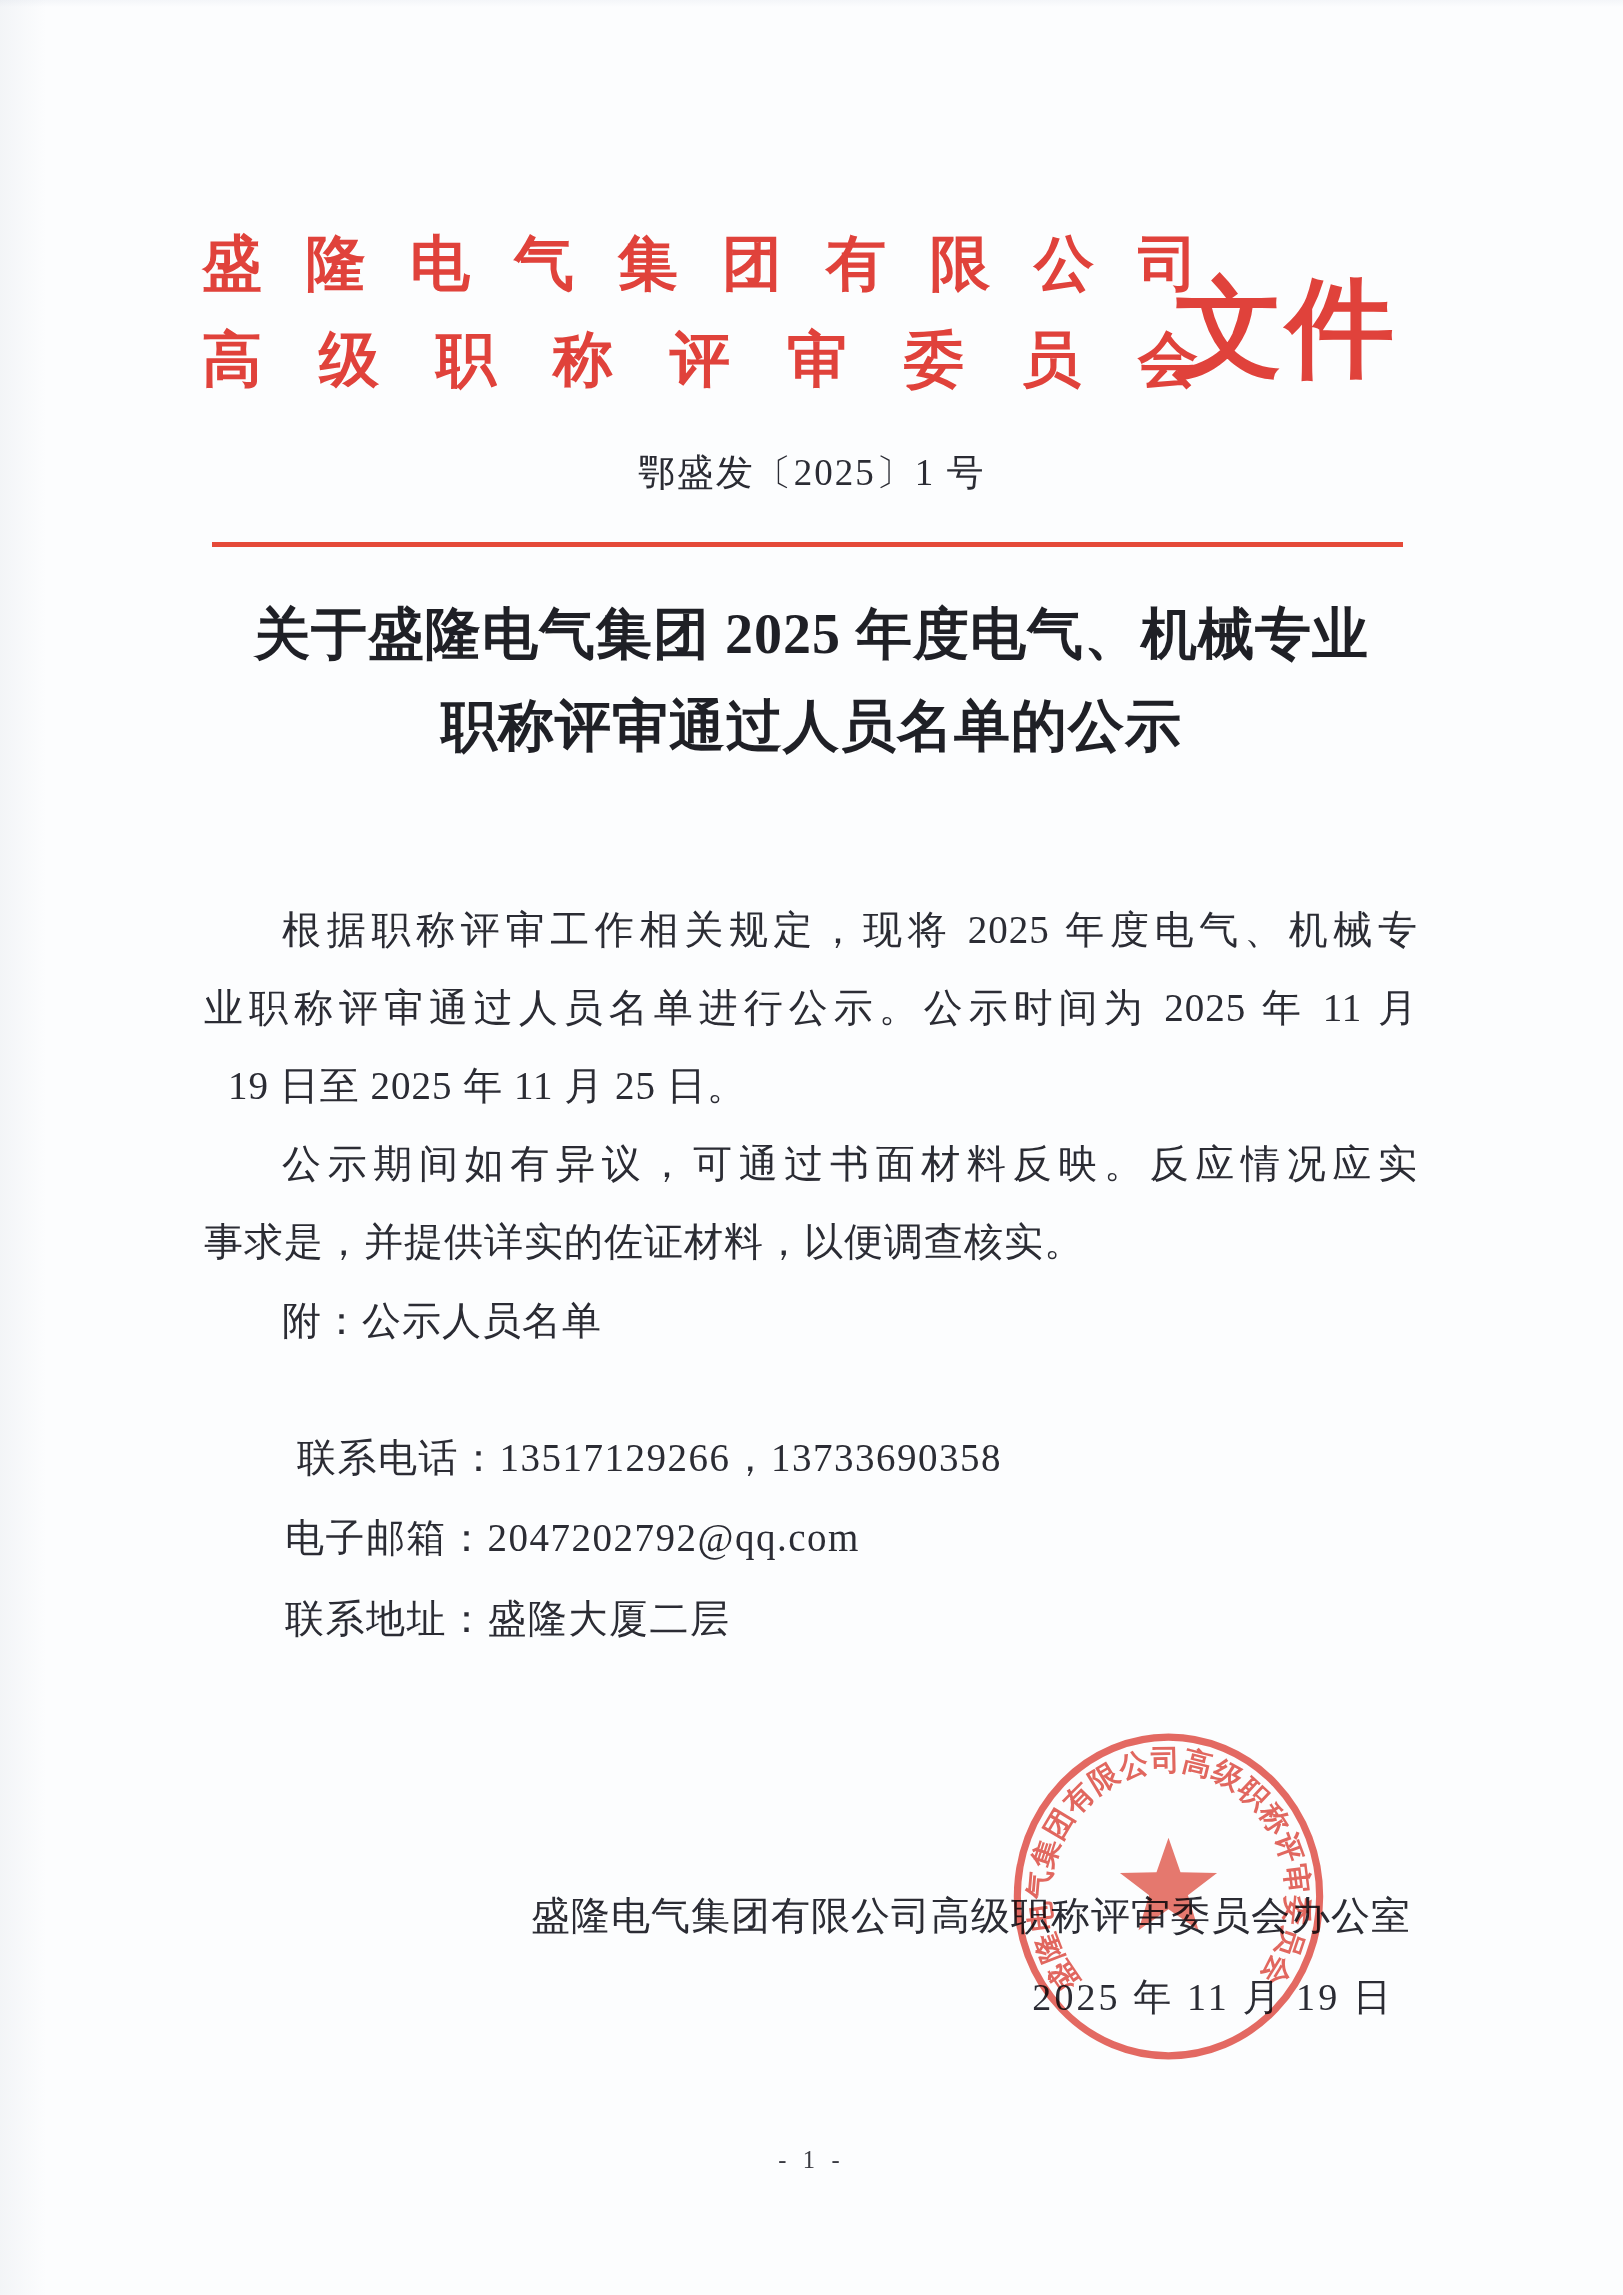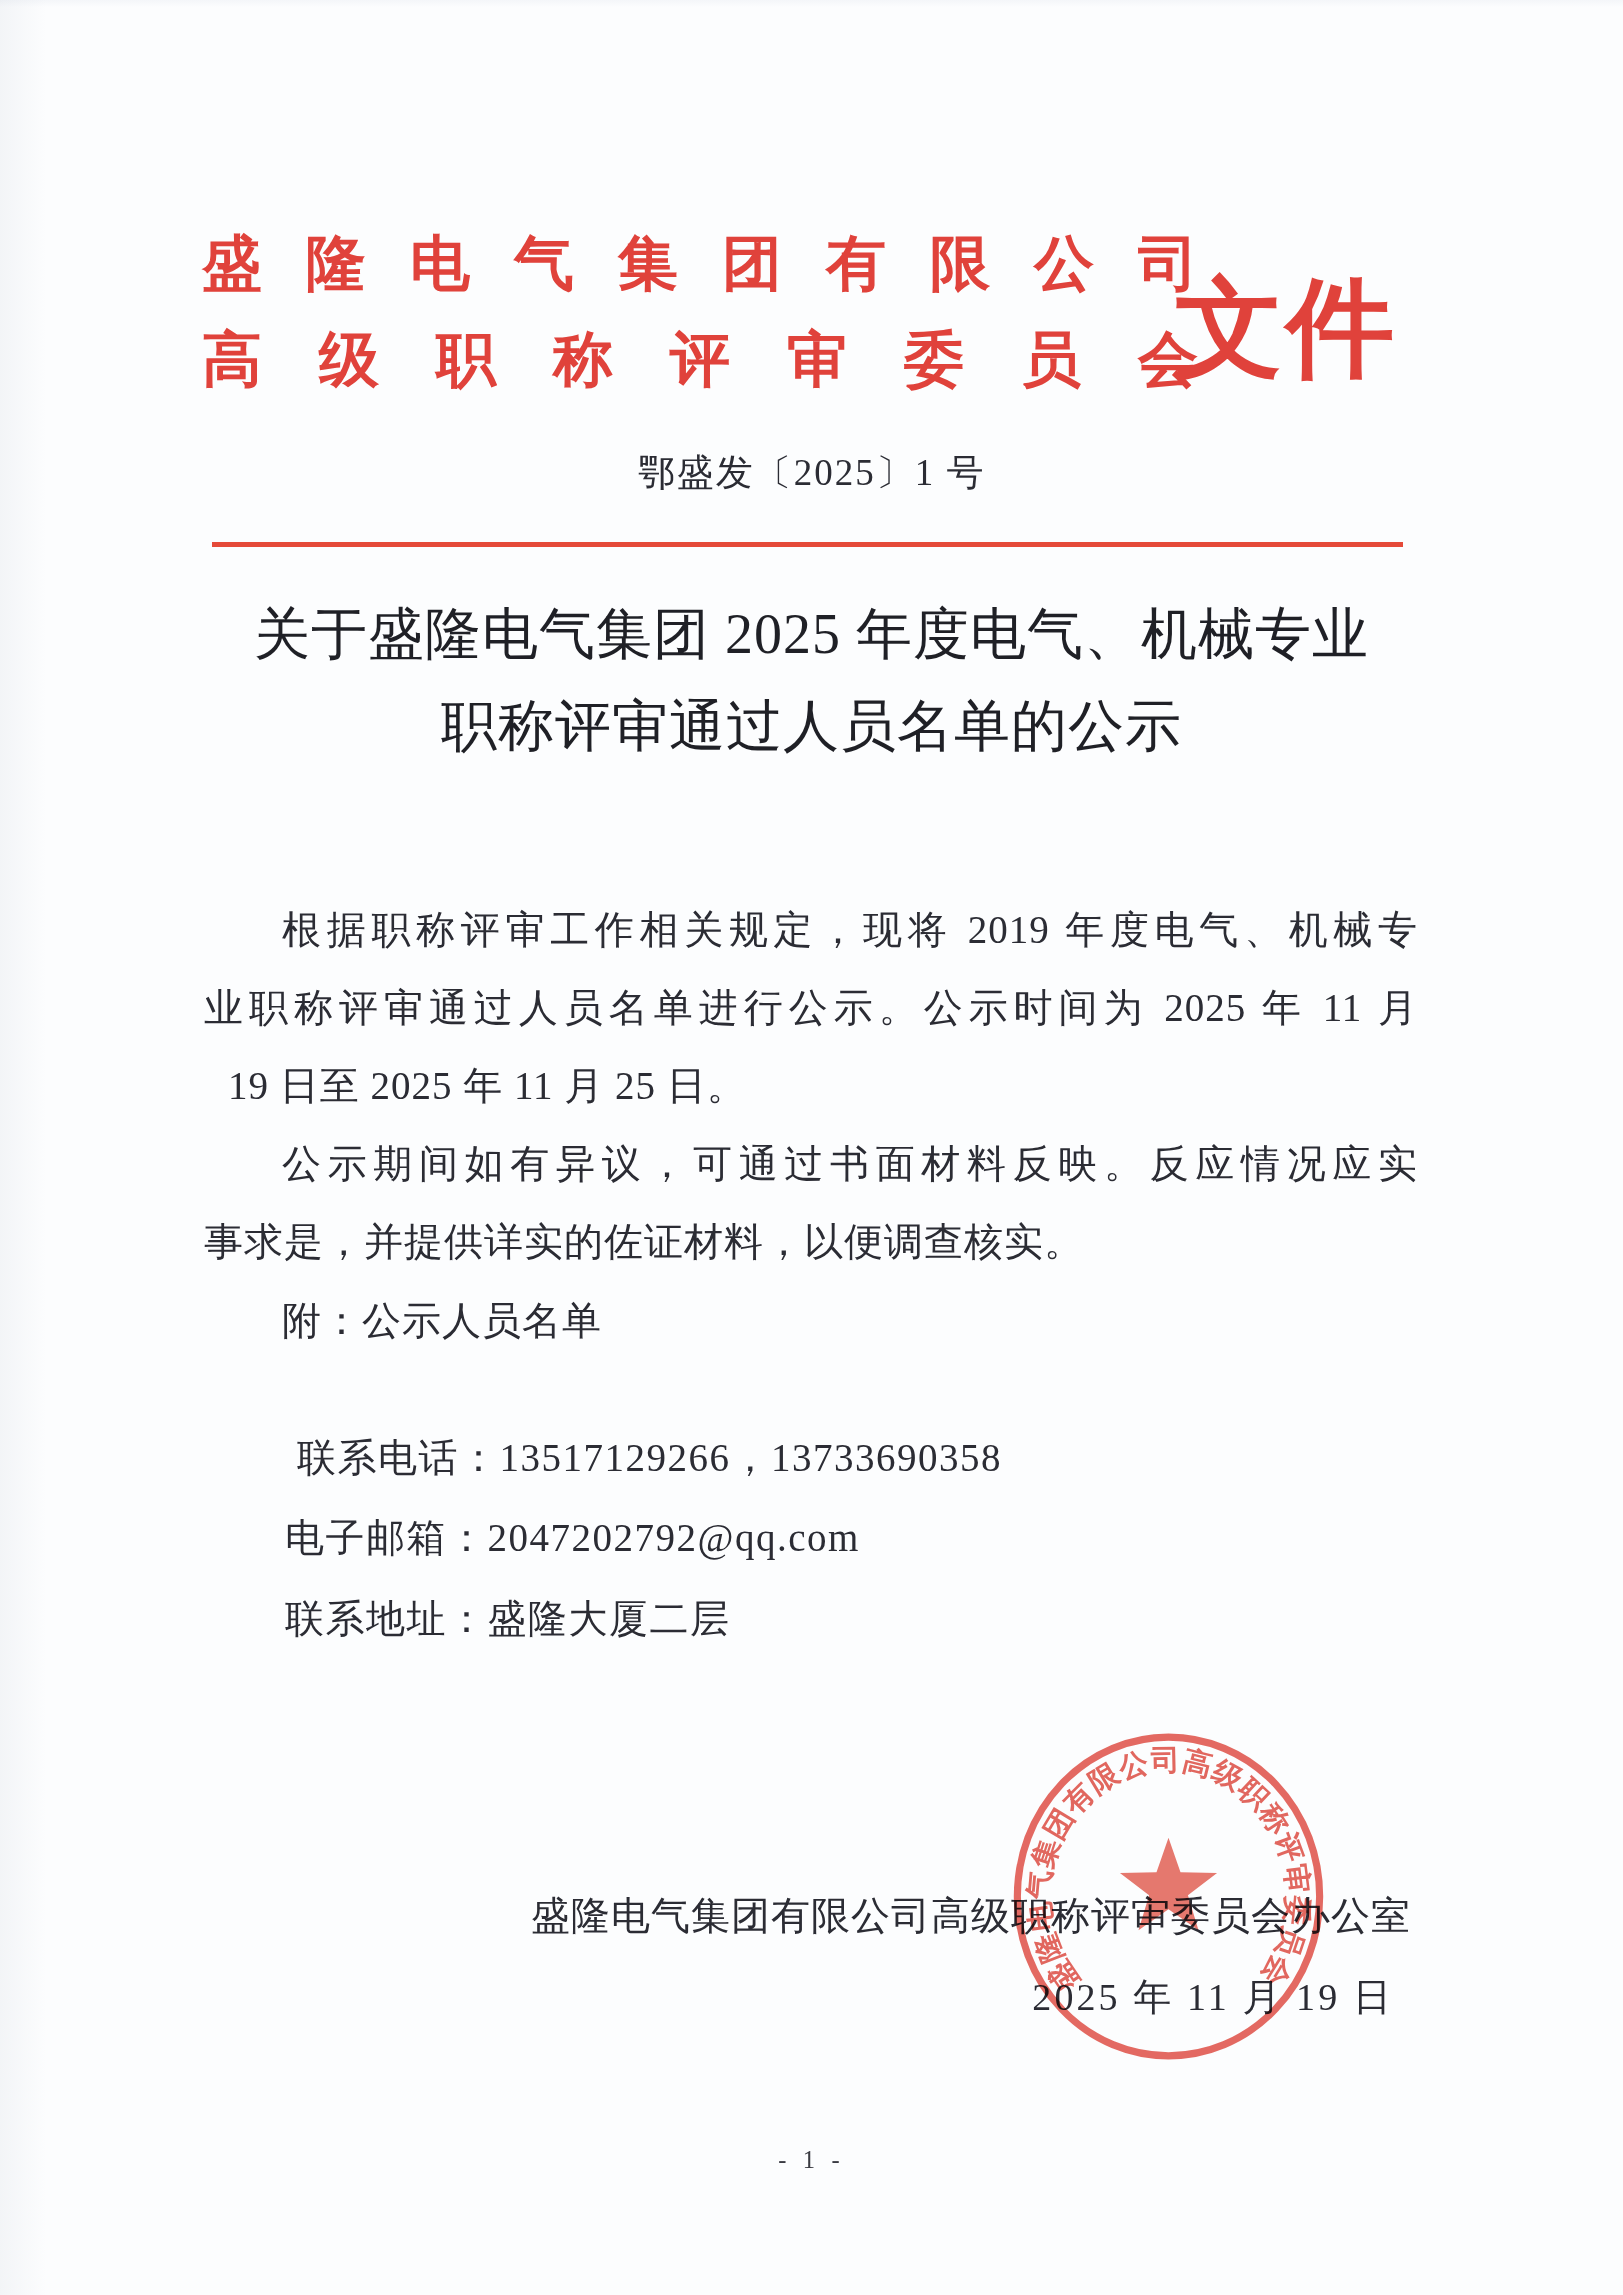--- a/index.html
+++ b/index.html
@@ -51,21 +51,21 @@
     color:var(--ink);
     letter-spacing:2px;
   }
   .red-line{
     left:212px;top:542px;width:1191px;height:5.1px;
     background:var(--line-red);
   }
   .title-line{
     left:0;width:1623px;
     text-align:center;
-    font-weight:400;
+    font-weight:700;
     font-size:56px;
     color:var(--title-ink);
     letter-spacing:1px;
     line-height:1.1;
   }
   .title-line.t1{top:604px;}
   .title-line.t2{top:696px;}
   .body-line{
     left:204px;width:1214px;
     font-size:39px;
@@ -119,21 +119,21 @@
   <div class="abs org-line l2">高级职称评审委员会</div>
   <div class="abs doc-type">文件</div>
 
   <div class="abs doc-number">鄂盛发〔2025〕1 号</div>
 
   <div class="abs red-line"></div>
 
   <div class="abs title-line t1">关于盛隆电气集团 2025 年度电气、机械专业</div>
   <div class="abs title-line t2">职称评审通过人员名单的公示</div>
 
-  <div class="abs body-line b0 ind just">根据职称评审工作相关规定，现将 2019 年度电气、机械专</div>
+  <div class="abs body-line b0 ind just">根据职称评审工作相关规定，现将 2025 年度电气、机械专</div>
   <div class="abs body-line b1 just">业职称评审通过人员名单进行公示。公示时间为 2025 年 11 月</div>
   <div class="abs body-line b2">19 日至 2025 年 11 月 25 日。</div>
   <div class="abs body-line b3 ind just">公示期间如有异议，可通过书面材料反映。反应情况应实</div>
   <div class="abs body-line b4">事求是，并提供详实的佐证材料，以便调查核实。</div>
   <div class="abs body-line b5 ind">附：公示人员名单</div>
 
   <div class="abs contact-line c0">联系电话：13517129266，13733690358</div>
   <div class="abs contact-line c1">电子邮箱：2047202792@qq.com</div>
   <div class="abs contact-line c2">联系地址：盛隆大厦二层</div>
 

